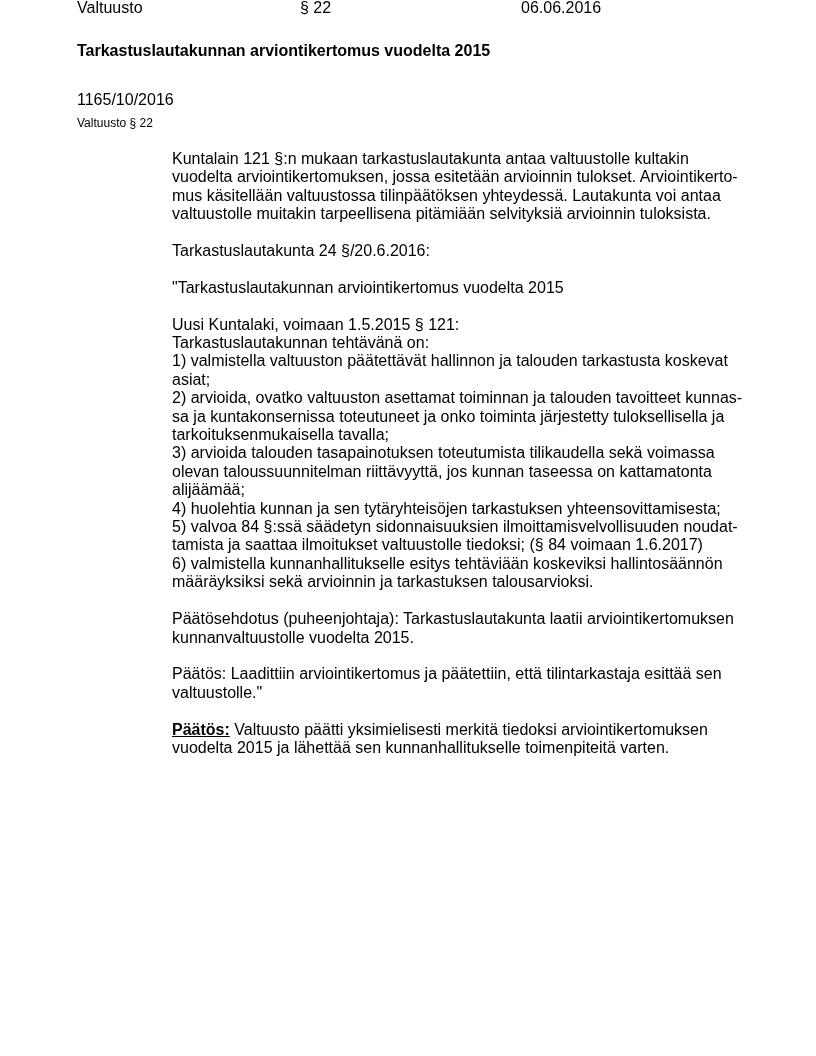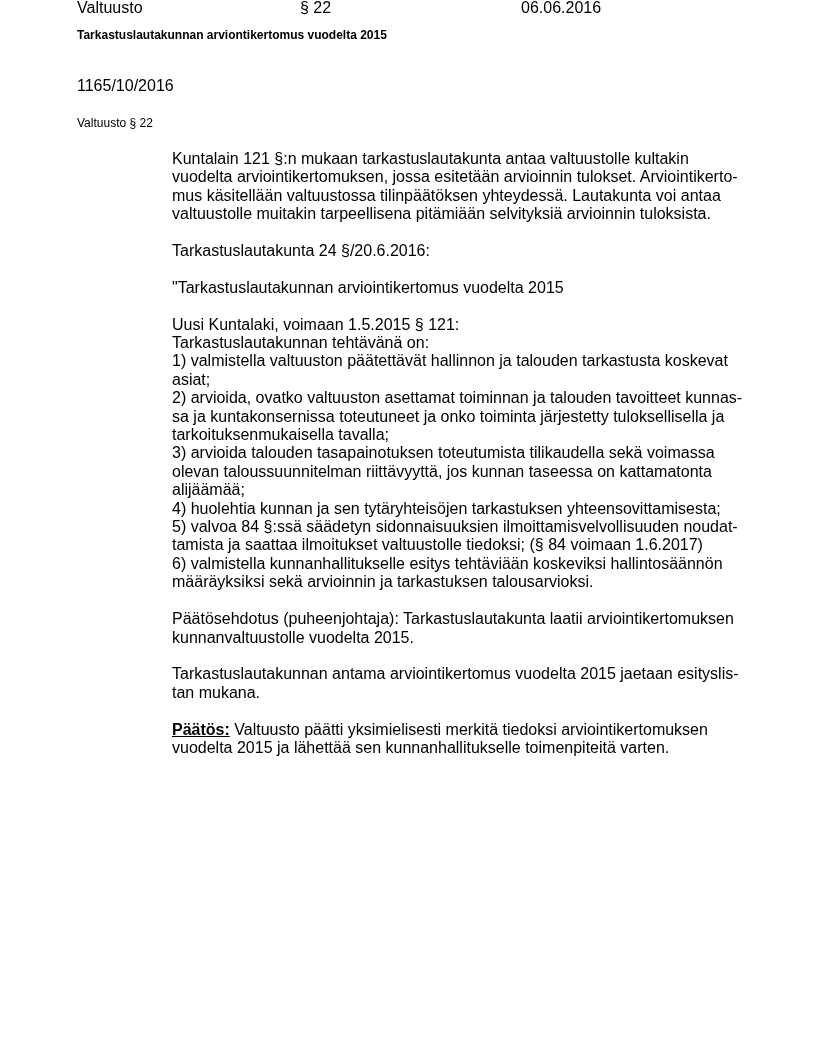--- a/index.html
+++ b/index.html
@@ -5,24 +5,24 @@
     html, body { margin: 0; padding: 0; background: #ffffff; }
     body {
       width: 816px; height: 1056px; position: relative; overflow: hidden;
       font-family: "Liberation Sans", sans-serif; color: #000000;
     }
     .hdr { position: absolute; top: -2px; font-size: 16px; line-height: 20px; }
     #hdr-left { left: 77px; }
     #hdr-mid { left: 300px; }
     #hdr-right { left: 521px; }
     #title {
-      position: absolute; left: 77px; top: 24px; margin: 0;
-      font-size: 12px; font-weight: bold; line-height: 22px;
+      position: absolute; left: 77px; top: 40px; margin: 0;
+      font-size: 16px; font-weight: bold; line-height: 22px;
     }
-    #docnum { position: absolute; left: 77px; top: 76px; font-size: 16px; line-height: 20px; }
+    #docnum { position: absolute; left: 77px; top: 90px; font-size: 16px; line-height: 20px; }
     #section { position: absolute; left: 77px; top: 113px; font-size: 12px; line-height: 20px; }
     #body {
       position: absolute; left: 172px; top: 150px; width: 580px;
       font-size: 16px; line-height: 18.4px;
     }
     #body p { margin: 0 0 18.4px 0; white-space: pre-line; }
     .label-u { font-weight: bold; text-decoration: underline; }
   </style>
 </head>
 <body>
@@ -52,17 +52,17 @@
 3) arvioida talouden tasapainotuksen toteutumista tilikaudella sekä voimassa
 olevan taloussuunnitelman riittävyyttä, jos kunnan taseessa on kattamatonta
 alijäämää;
 4) huolehtia kunnan ja sen tytäryhteisöjen tarkastuksen yhteensovittamisesta;
 5) valvoa 84 §:ssä säädetyn sidonnaisuuksien ilmoittamisvelvollisuuden noudat-
 tamista ja saattaa ilmoitukset valtuustolle tiedoksi; (§ 84 voimaan 1.6.2017)
 6) valmistella kunnanhallitukselle esitys tehtäviään koskeviksi hallintosäännön
 määräyksiksi sekä arvioinnin ja tarkastuksen talousarvioksi.</p>
   <p>Päätösehdotus (puheenjohtaja): Tarkastuslautakunta laatii arviointikertomuksen
 kunnanvaltuustolle vuodelta 2015.</p>
-  <p>Tarkastuslautakunnan antama arviointikertomus vuodelta 2015 jaetaan esityslis-
-tan mukana.</p>
+  <p>Päätös: Laadittiin arviointikertomus ja päätettiin, että tilintarkastaja esittää sen
+valtuustolle."</p>
   <p><span class="label-u">Päätös:</span><span>  Valtuusto päätti yksimielisesti merkitä tiedoksi arviointikertomuksen
 vuodelta 2015 ja lähettää sen kunnanhallitukselle toimenpiteitä varten.</span></p>
 </div>
 
 </body></html>

